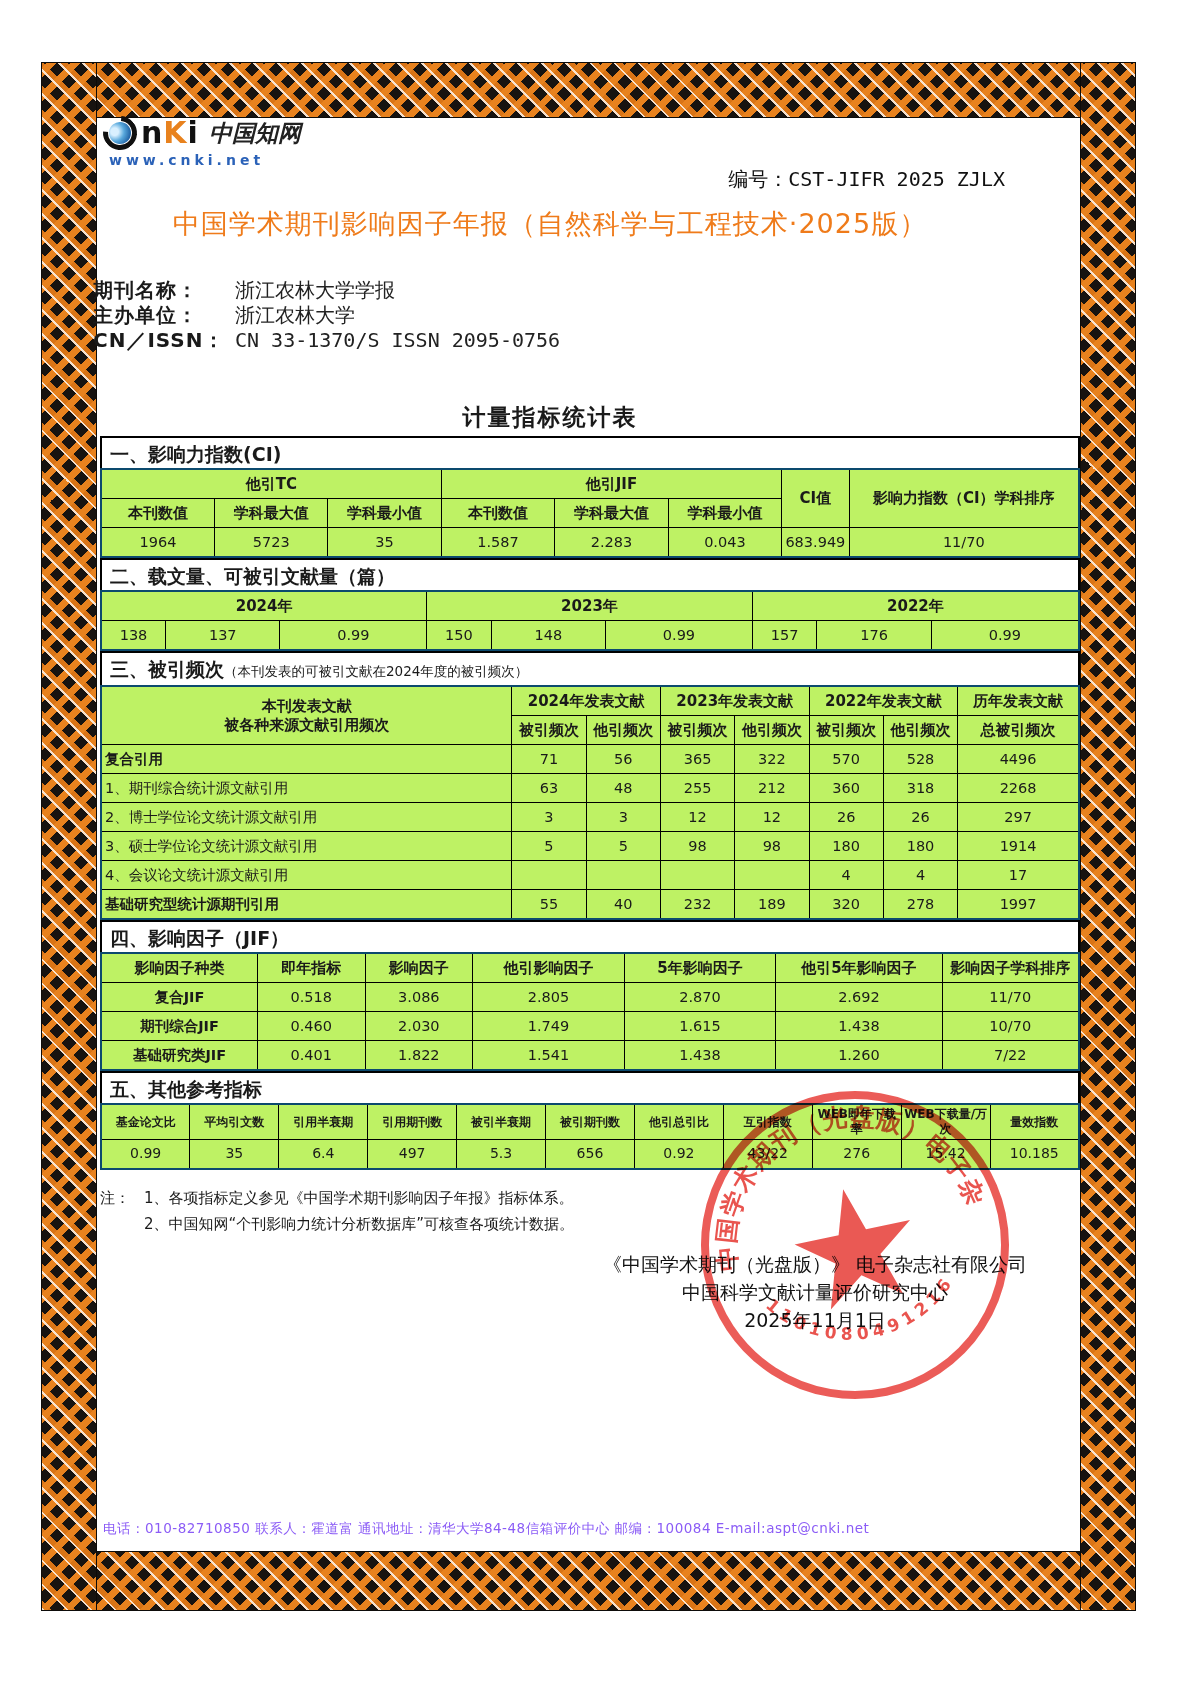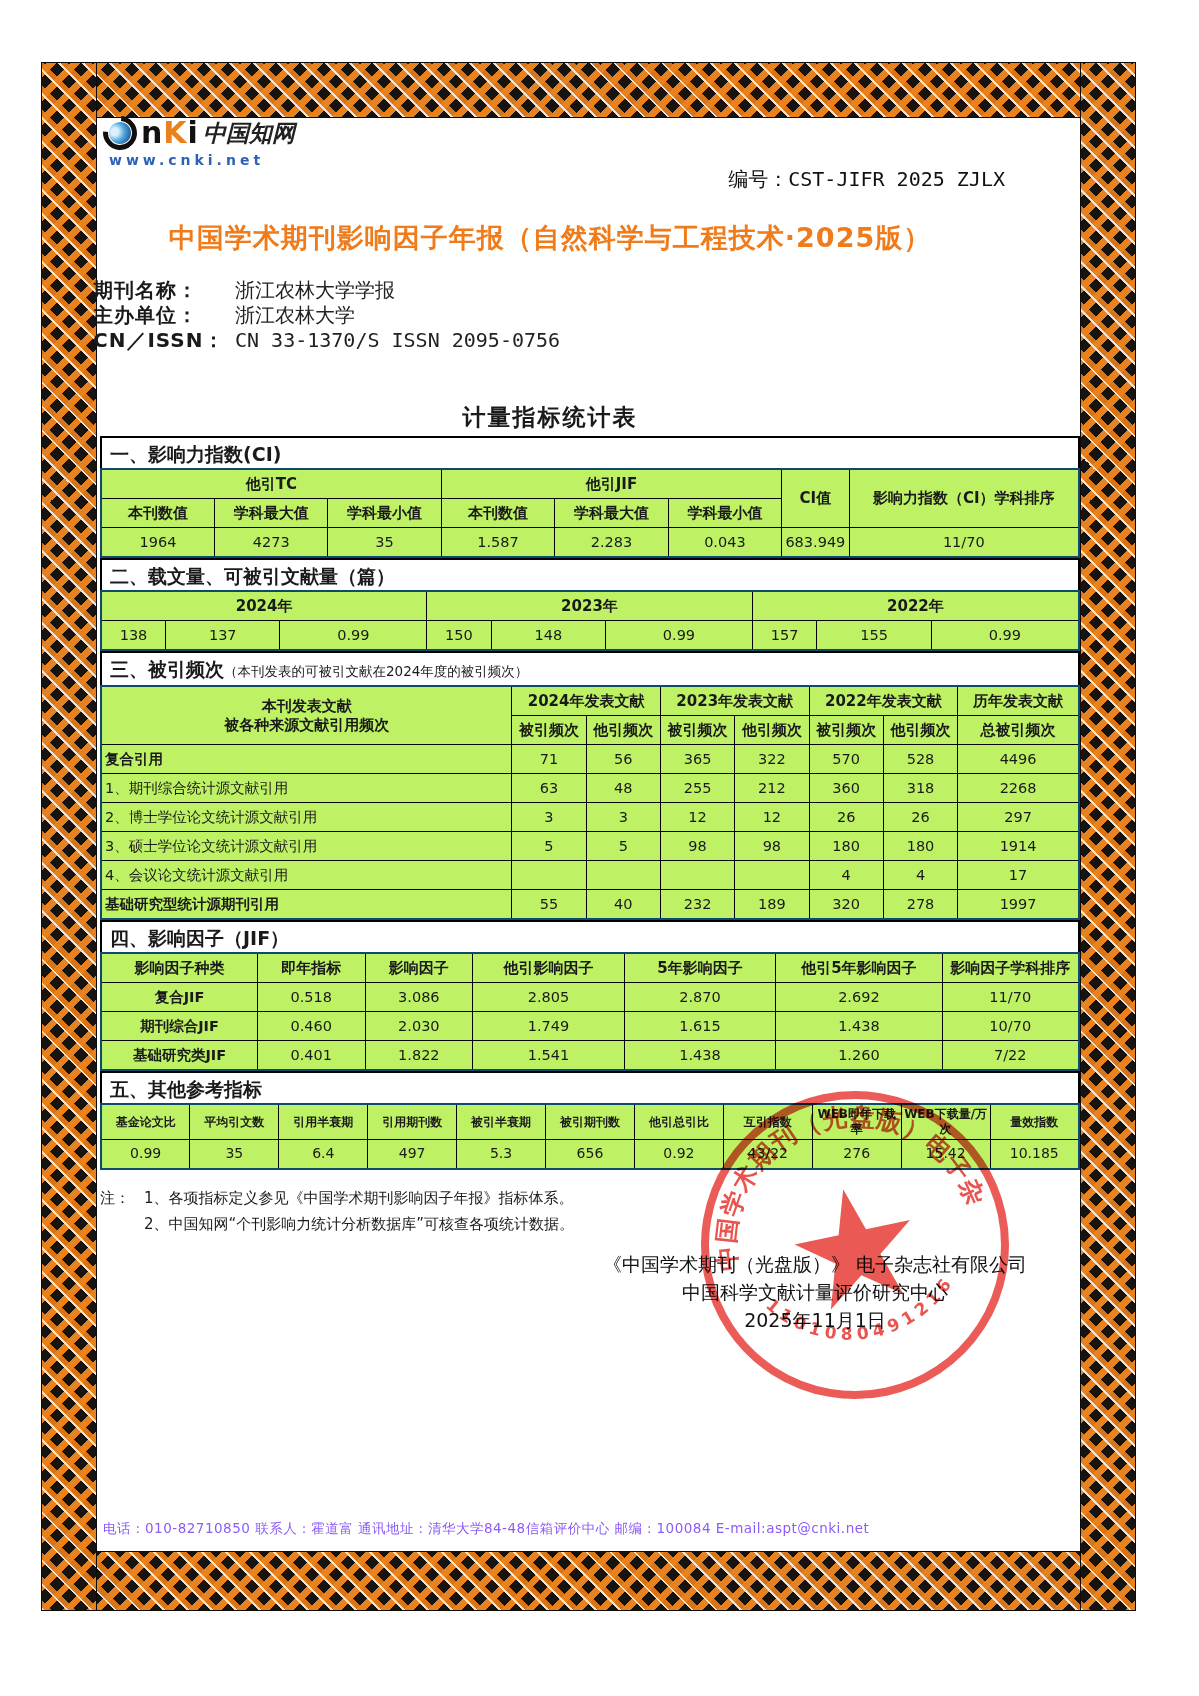--- a/index.html
+++ b/index.html
@@ -21,27 +21,27 @@
   
   .logo{position:absolute;left:103px;top:116px;}
   .logo-top{display:flex;align-items:center;gap:4px;}
   .cring{width:34px;height:34px;border-radius:50%;border:5px solid #101010;border-top-color:transparent;
          transform:rotate(-40deg);display:flex;align-items:center;justify-content:center;box-sizing:border-box;}
   .globe{width:22px;height:22px;border-radius:50%;
          background:radial-gradient(circle at 35% 30%, #d9f0ff 0 18%, #58a8dc 45%, #1a5a9e 80%);}
   .brand{font-size:30px;font-weight:bold;letter-spacing:1px;color:#111;line-height:1;}
   .brand .idot{color:#e8821e;}
   .logo-cn{font-family:"DejaVu Serif","Liberation Serif",serif;font-size:23px;font-weight:bold;
-           font-style:italic;color:#222;margin-left:0;}
+           font-style:italic;color:#222;margin-left:6px;}
   .logo-url{font-size:14px;font-weight:bold;color:#2b62b8;letter-spacing:4px;margin:2px 0 0 6px;}
 
   .report-no{position:absolute;left:560px;top:166px;width:445px;text-align:right;
              font-family:"DejaVu Sans Mono","Liberation Mono",monospace;font-size:20px;color:#111;}
-  .main-title{position:absolute;left:105px;top:220px;width:890px;text-align:center;
-              font-size:27px;font-weight:bold;color:#ef7b1a;letter-spacing:1px;}
+  .main-title{position:absolute;left:105px;top:206px;width:890px;text-align:center;
+              font-size:27px;font-weight:normal;color:#ef7b1a;letter-spacing:1px;}
 
   
   .meta{position:absolute;left:93px;top:278px;width:900px;font-size:20px;}
   .meta-row{position:relative;height:25px;line-height:25px;white-space:nowrap;}
   .ml{display:inline-block;width:142px;font-weight:bold;letter-spacing:1px;}
   .mv{color:#222;}
   .ml2{position:absolute;left:412px;font-weight:bold;}
   .mv2{position:absolute;left:565px;}
   .mono{font-family:"DejaVu Sans Mono","Liberation Mono",monospace;}
 
@@ -135,21 +135,21 @@
     <tr>
       <th>本刊数值</th>
           <th>学科最大值</th>
           <th>学科最小值</th>
           <th>本刊数值</th>
           <th>学科最大值</th>
           <th>学科最小值</th>
     </tr>
     <tr>
       <td>1964</td>
-          <td>4273</td>
+          <td>5723</td>
           <td>35</td>
           <td>1.587</td>
           <td>2.283</td>
           <td>0.043</td>
           <td>683.949</td>
           <td>11/70</td>
     </tr>
   </tbody>
     </table>
 
@@ -173,21 +173,21 @@
       <th colspan="3">2022年</th>
     </tr>
     <tr>
       <td>138</td>
           <td>137</td>
           <td>0.99</td>
           <td>150</td>
           <td>148</td>
           <td>0.99</td>
           <td>157</td>
-          <td>155</td>
+          <td>176</td>
           <td>0.99</td>
     </tr>
   </tbody>
     </table>
 
   <div class="sec-title">
     <span>三、被引频次</span><span class="sec-sub">（本刊发表的可被引文献在2024年度的被引频次）</span>
   </div>
   <table class="t3">
     <colgroup>

